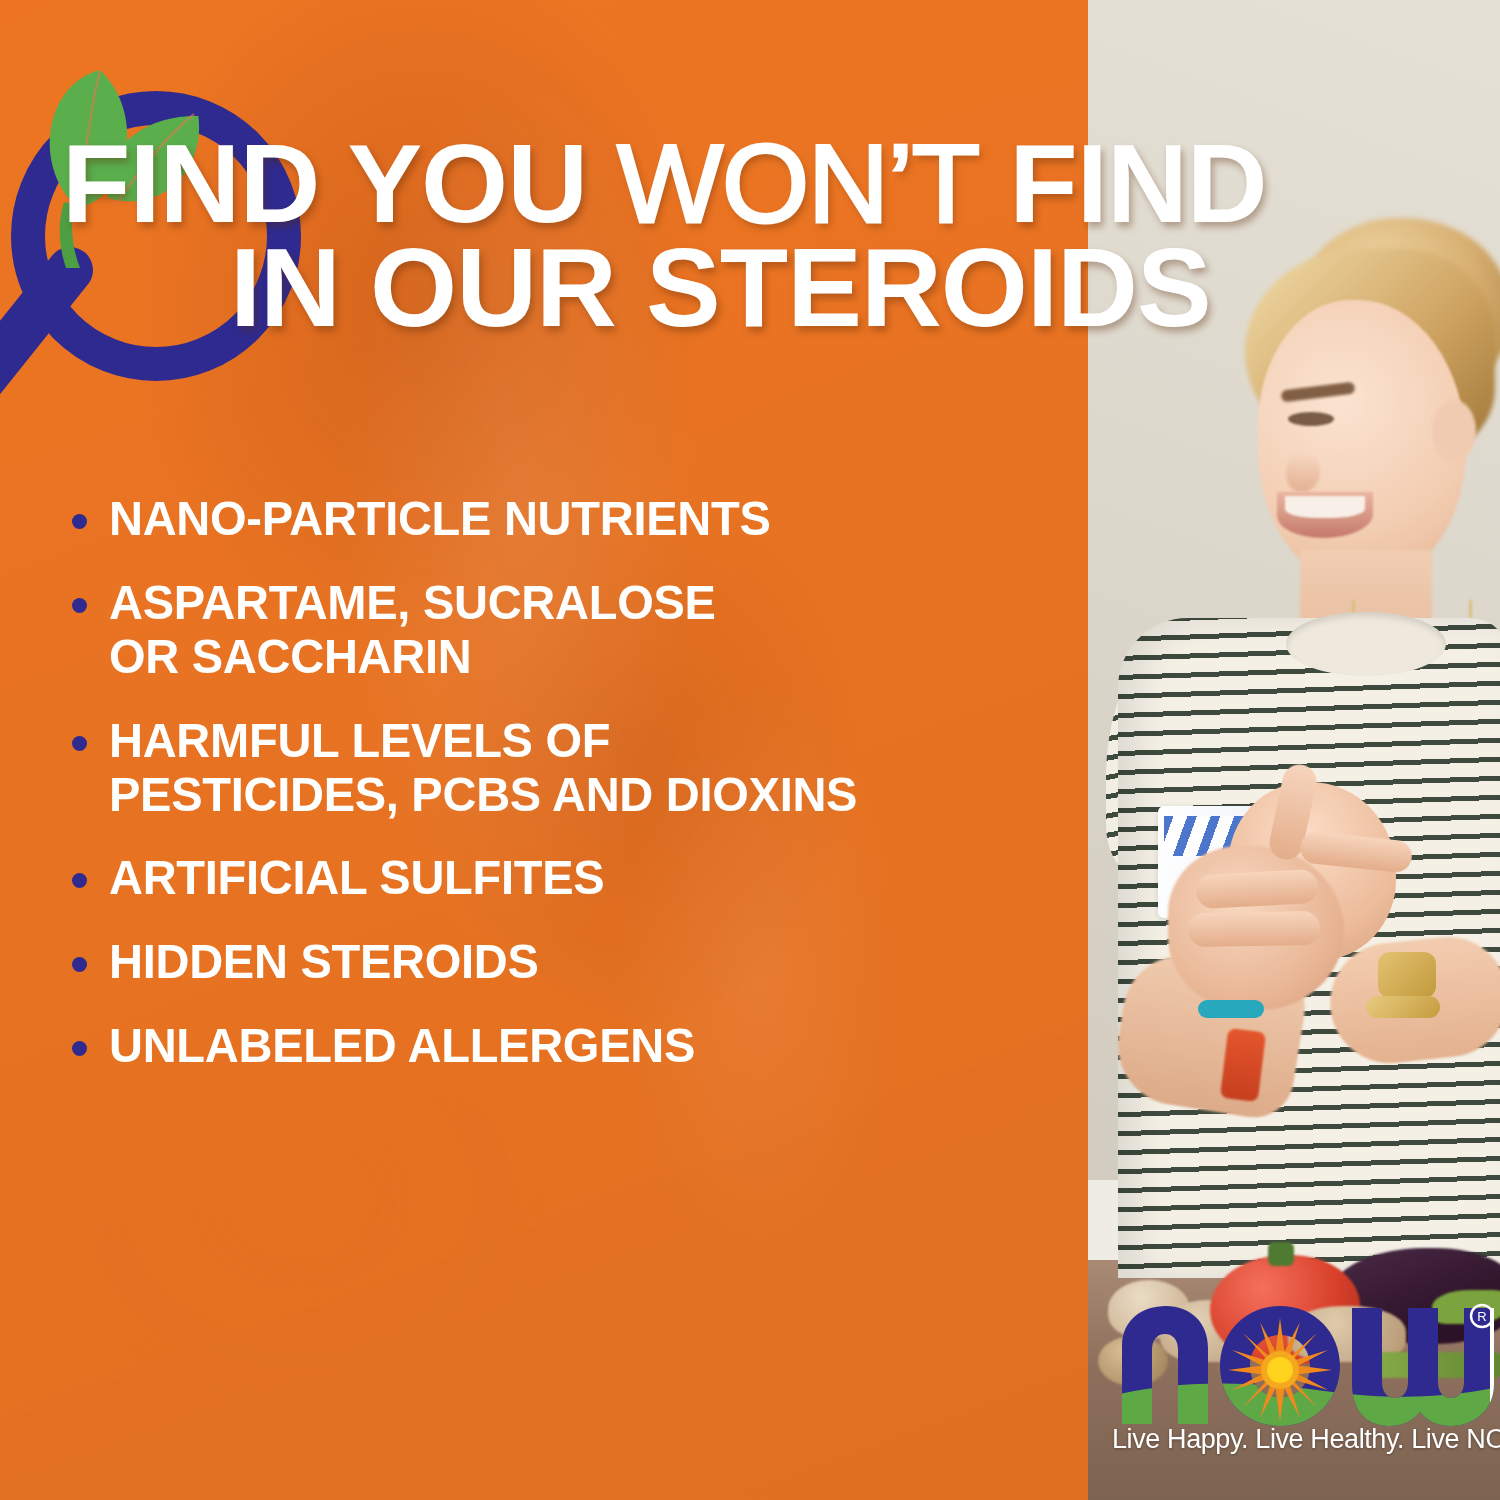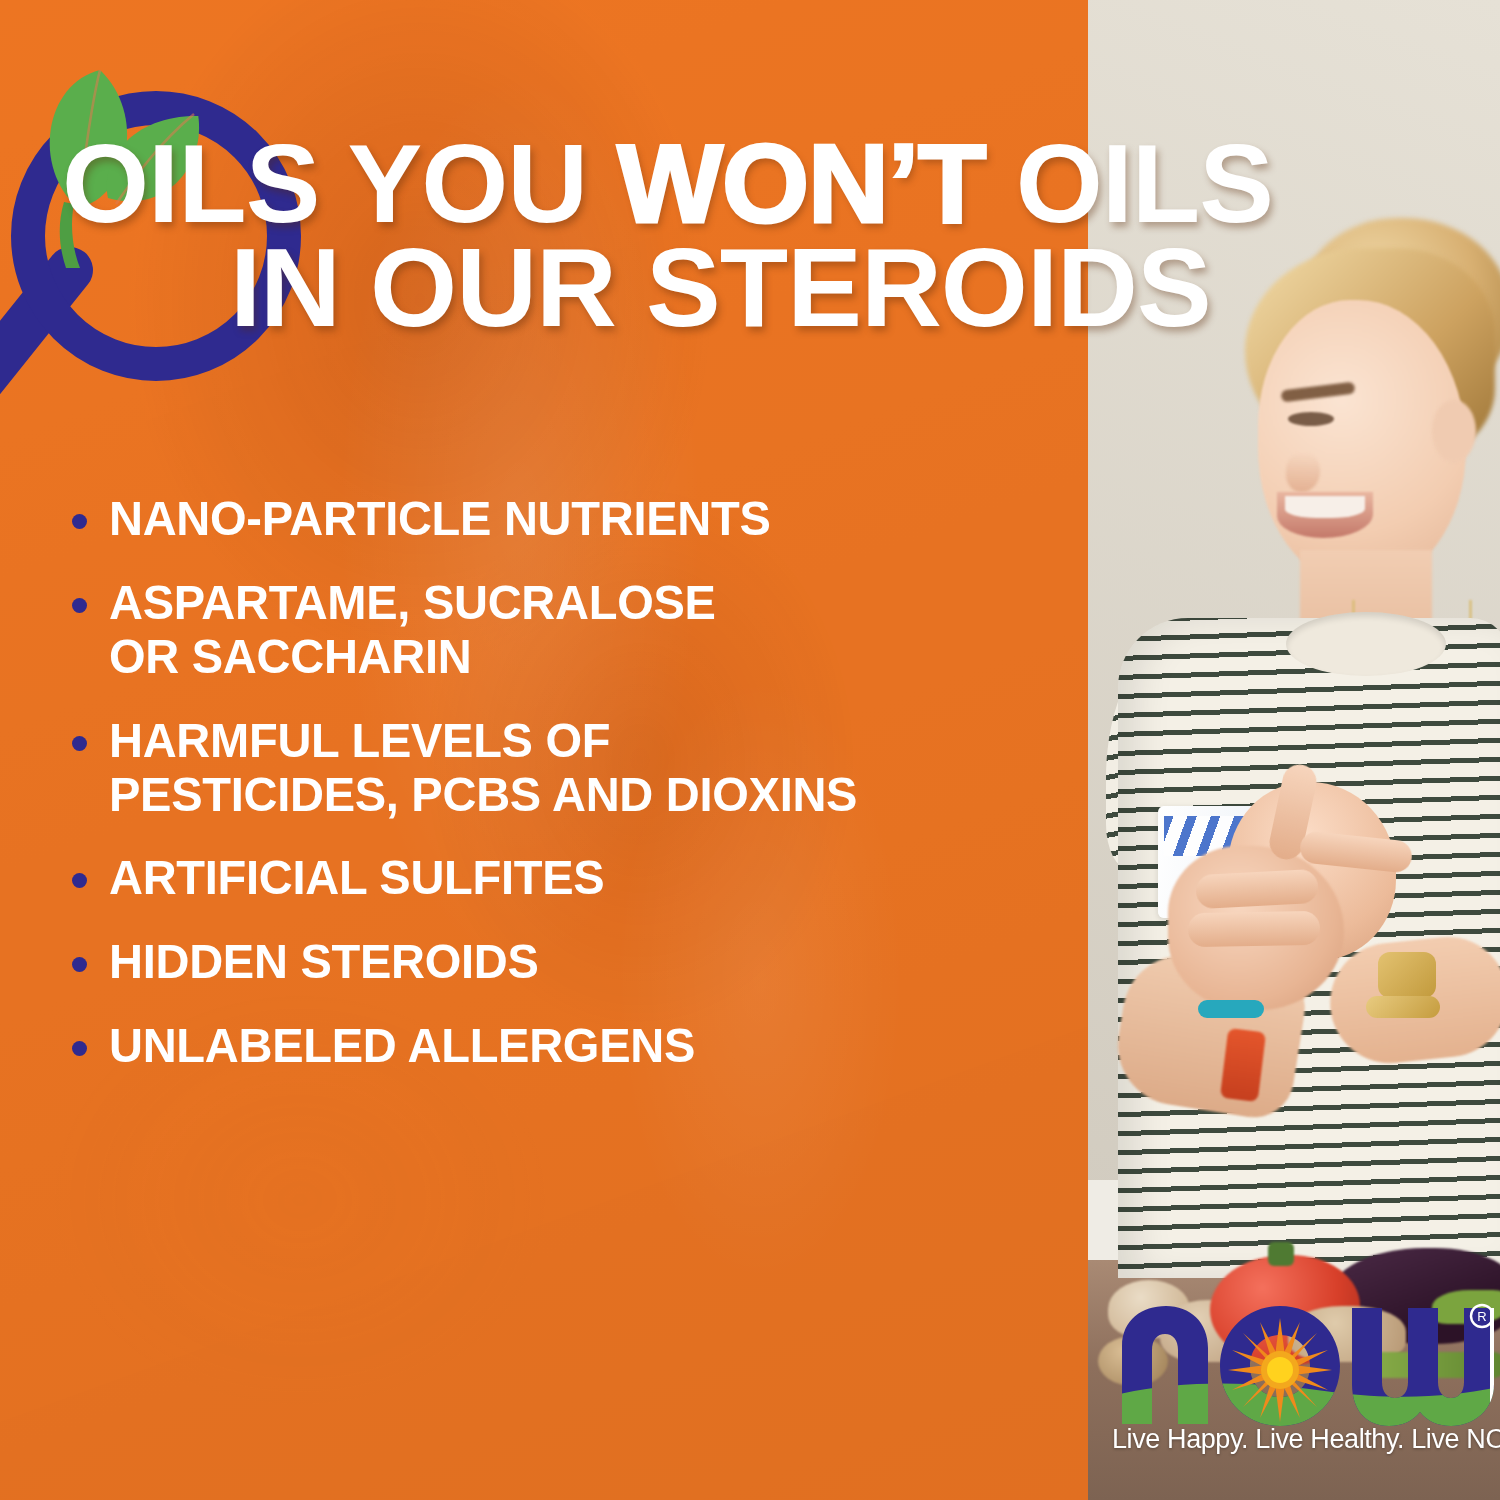--- a/index.html
+++ b/index.html
@@ -157,21 +157,21 @@
     font-family:"Liberation Sans", sans-serif;
     font-weight:bold;
     letter-spacing:-1px;
     line-height:.93;
     text-shadow:3px 5px 7px rgba(90,40,10,.35);
   }
   .hl-line { display:block; white-space:nowrap; }
   .hl1 { font-size:112px; }
   .hl2 { font-size:112px; padding-left:168px; }
   .hl-strong {
-    font-weight:bold;
+    font-weight:normal;
     letter-spacing:-1px;
     -webkit-text-stroke:3.2px #ffffff;
   }
 
   
   .bullets {
     position:absolute; left:72px; top:492px; width:1010px;
   }
   .bullet-row {
     display:flex; align-items:flex-start;
@@ -280,21 +280,21 @@
         <path d="M152 52 C 96 66, 84 150, 130 190 C 182 178, 198 96, 152 52 Z" fill="#5aae4c"></path>
         <path d="M152 52 C 140 100, 136 152, 130 190" stroke="#e07a4f" stroke-width="2.6" fill="none" opacity=".55"></path>
         <path d="M244 92 C 180 100, 152 148, 166 186 C 224 194, 258 142, 244 92 Z" fill="#5aae4c" transform="rotate(8 205 140)"></path>
         <path d="M246 96 C 212 124, 186 160, 168 186" stroke="#e07a4f" stroke-width="2.6" fill="none" opacity=".55"></path>
         <path d="M126 186 C 122 206, 124 230, 132 250 L 118 250 C 110 226, 110 204, 116 184 Z" fill="#4e9e43"></path>
       </g>
     </svg>
   </div>
 
   <div class="headline">
-    <span class="hl-line hl1"><span>OILS YOU </span><span class="hl-strong">WON’T</span><span> OILS</span></span>
+    <span class="hl-line hl1"><span>FIND YOU </span><span class="hl-strong">WON’T</span><span> FIND</span></span>
     <span class="hl-line hl2">IN OUR STEROIDS</span>
   </div>
 
   <div class="bullets">
     <div class="bullet-row">
       <span class="bullet-dot"></span>
       <span class="bullet-text">NANO-PARTICLE NUTRIENTS</span>
     </div>
     <div class="bullet-row">
       <span class="bullet-dot"></span>

